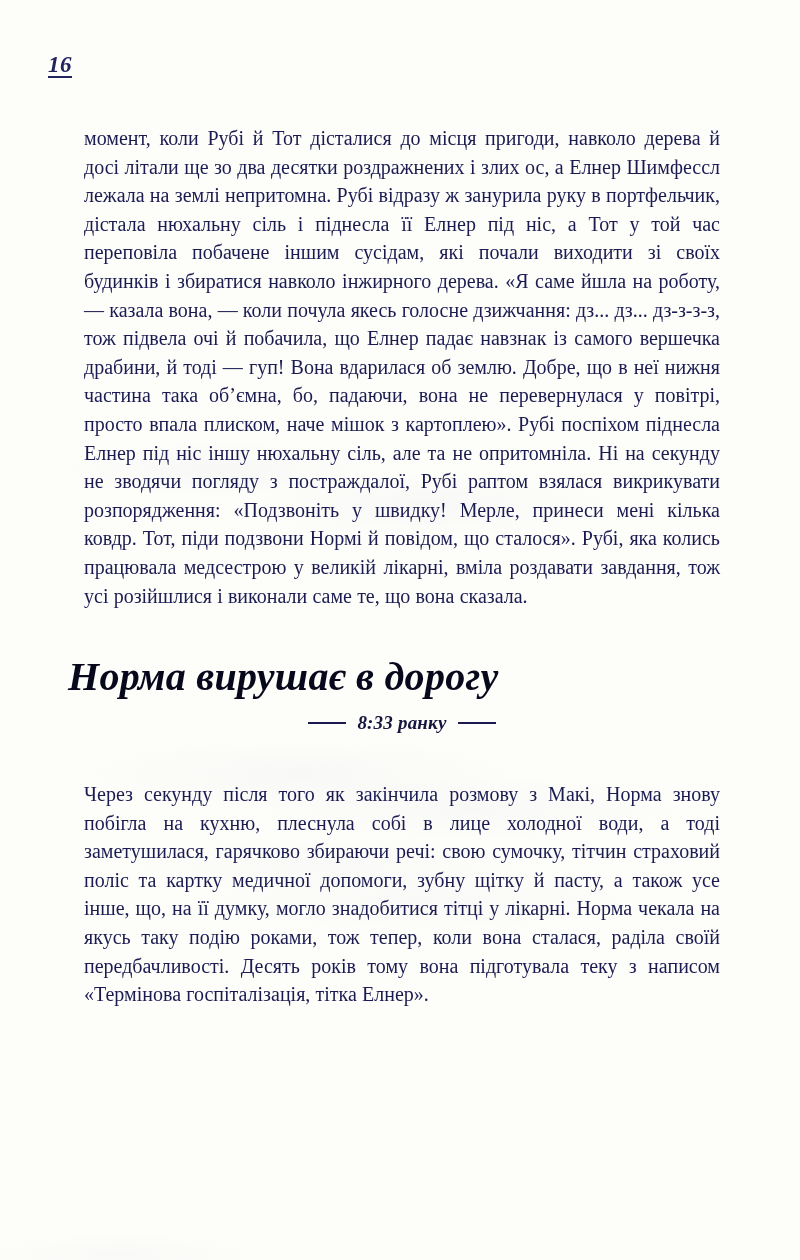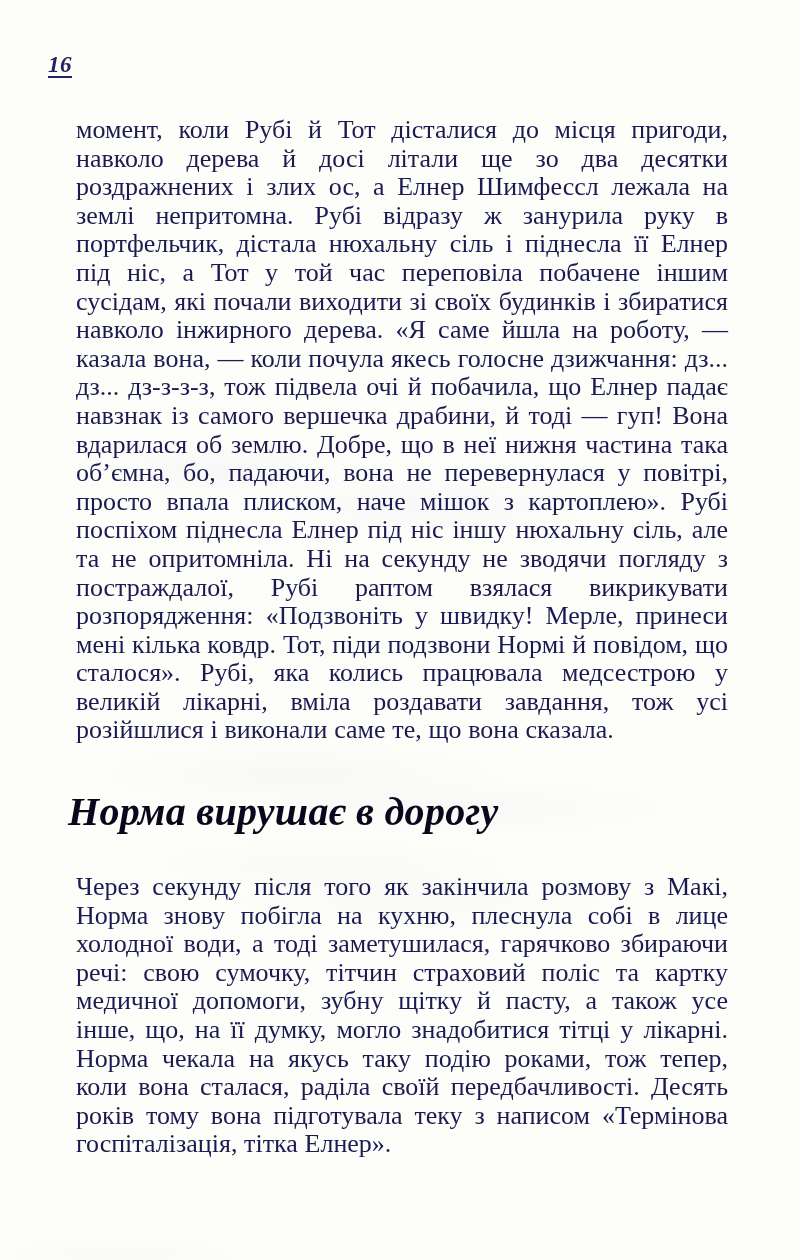--- a/index.html
+++ b/index.html
@@ -59,24 +59,24 @@
 
   
   .column {
     position: absolute;
     left: 68px;
     top: 108px;
     width: 668px;
   }
 
   p.body-par {
-    margin: 8px;
+    margin: 16px;
     text-align: justify;
     text-align-last: left;
-    font-size: 26px;
+    font-size: 20px;
     line-height: 28.6px;
     color: #1b1b52;
     hyphens: manual;
     word-spacing: 0.2px;
   }
 
   
   .section-head {
     margin-top: 44px;
     text-align: left;
@@ -125,20 +125,25 @@
 <div class="page">
 
   <div class="folio">16</div>
 
   <div class="column">
 
     <p class="body-par">момент, коли Рубі й Тот дісталися до місця пригоди, навколо дерева й досі літали ще зо два десятки роздражнених і злих ос, а Елнер Шимфессл лежала на землі непритомна. Рубі відразу ж занурила руку в портфельчик, дістала нюхальну сіль і піднесла її Елнер під ніс, а Тот у той час переповіла побачене іншим сусідам, які почали виходити зі своїх будинків і збиратися навколо інжирного дерева. «Я саме йшла на роботу, — казала вона, — коли почула якесь голосне дзижчання: дз... дз... дз-з-з-з, тож підвела очі й побачила, що Елнер падає навзнак із самого вершечка драбини, й тоді — гуп! Вона вдарилася об землю. Добре, що в неї нижня частина така об’ємна, бо, падаючи, вона не перевернулася у повітрі, просто впала плиском, наче мішок з картоплею». Рубі поспіхом піднесла Елнер під ніс іншу нюхальну сіль, але та не опритомніла. Ні на секунду не зводячи погляду з постраждалої, Рубі раптом взялася викрикувати розпорядження: «Подзвоніть у швидку! Мерле, принеси мені кілька ковдр. Тот, піди подзвони Нормі й повідом, що сталося». Рубі, яка колись працювала медсестрою у великій лікарні, вміла роздавати завдання, тож усі розійшлися і виконали саме те, що вона сказала.</p>
 
     <div class="section-head">
       <div class="section-title">Норма вирушає в дорогу</div>
+      <div class="section-time-row">
+        <span class="rule"></span>
+        <span class="section-time">8:33 ранку</span>
+        <span class="rule"></span>
+      </div>
     </div>
 
     <div class="par-gap"></div>
 
     <p class="body-par">Через секунду після того як закінчила розмову з Макі, Норма знову побігла на кухню, плеснула собі в лице холодної води, а тоді заметушилася, гарячково збираючи речі: свою сумочку, тітчин страховий поліс та картку медичної допомоги, зубну щітку й пасту, а також усе інше, що, на її думку, могло знадобитися тітці у лікарні. Норма чекала на якусь таку подію роками, тож тепер, коли вона сталася, раділа своїй передбачливості. Десять років тому вона підготувала теку з написом «Термінова госпіталізація, тітка Елнер».</p>
 
   </div>
 </div>
 
 </body></html>

